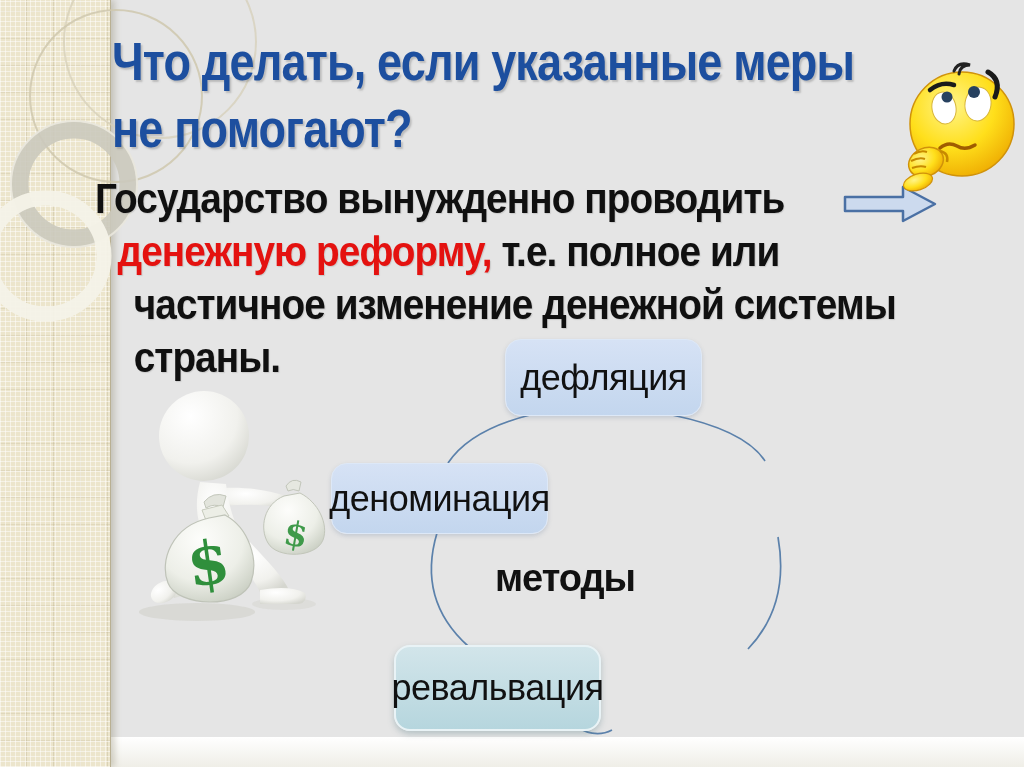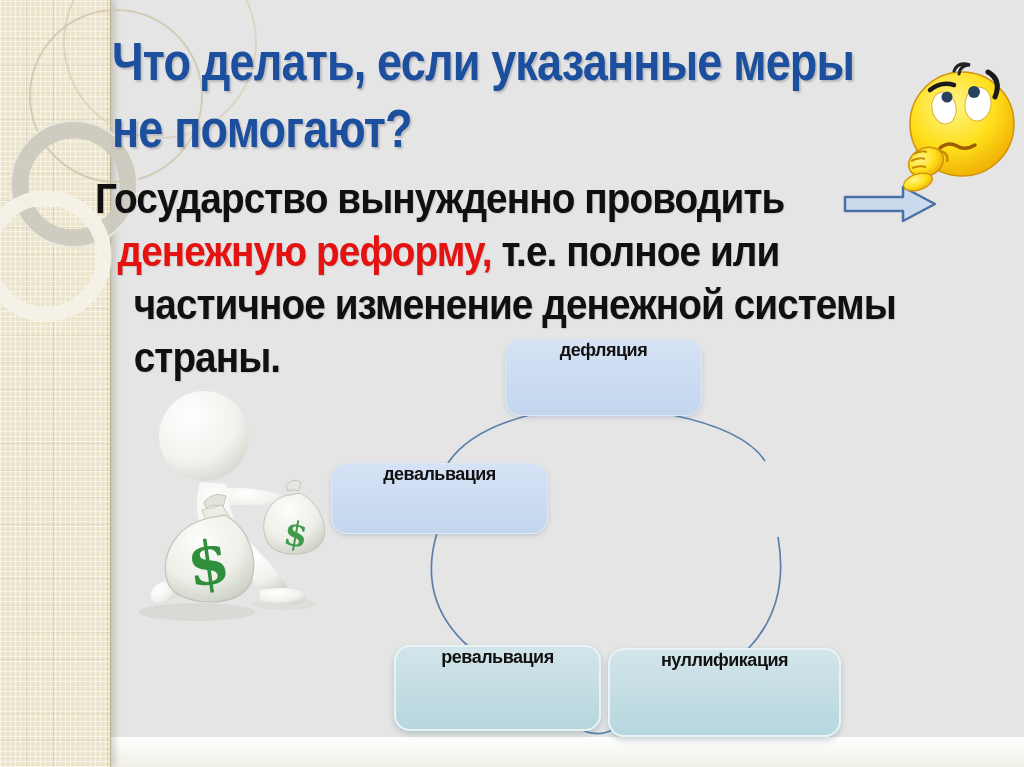--- a/index.html
+++ b/index.html
@@ -47,22 +47,22 @@
   .body-text .indent2{padding-left:43px;}
   .red{color:#e41210;}
   
   .arrow-inline{position:absolute;left:843px;top:183px;z-index:3;}
   
   .emoji{position:absolute;left:898px;top:58px;z-index:4;}
   .moneyman{position:absolute;left:112px;top:384px;z-index:2;}
   
   .connectors{position:absolute;left:320px;top:325px;z-index:2;}
   .node{
-    position:absolute;z-index:3;display:flex;align-items:flex-start;justify-content:center;
-    font-weight:bold;font-size:18px;letter-spacing:-.5px;color:#111;
+    position:absolute;z-index:3;display:flex;align-items:center;justify-content:center;
+    font-weight:normal;font-size:36px;letter-spacing:-.5px;color:#111;
     border-radius:16px;
   }
   .node-blue{
     background:linear-gradient(#d6e2f5,#c3d6ee);
     border:1px solid #dde8f7;
     box-shadow:0 2px 4px rgba(100,120,150,.25);
   }
   .node-teal{
     background:linear-gradient(#d2e5ea,#b6d6de);
     border:2px solid #e9f3f6;
@@ -187,23 +187,21 @@
       <path d="M117,208 Q97,275 148,321"></path>
       <path d="M458,212 Q470,280 428,324"></path>
       <path d="M255,401 Q275,414 292,405"></path>
     </g>
   </svg>
 
   <div class="node node-blue n1">
     <span>дефляция</span>
   </div>
   <div class="node node-blue n2">
-    <span>девальвация</span>
+    <span>деноминация</span>
   </div>
   <div class="node node-teal n4">
     <span>ревальвация</span>
   </div>
-  <div class="node node-teal n5">
-    <span>нуллификация</span>
-  </div>
-
+
+  <div class="center-label">методы</div>
 
 </div>
 
 </body></html>

